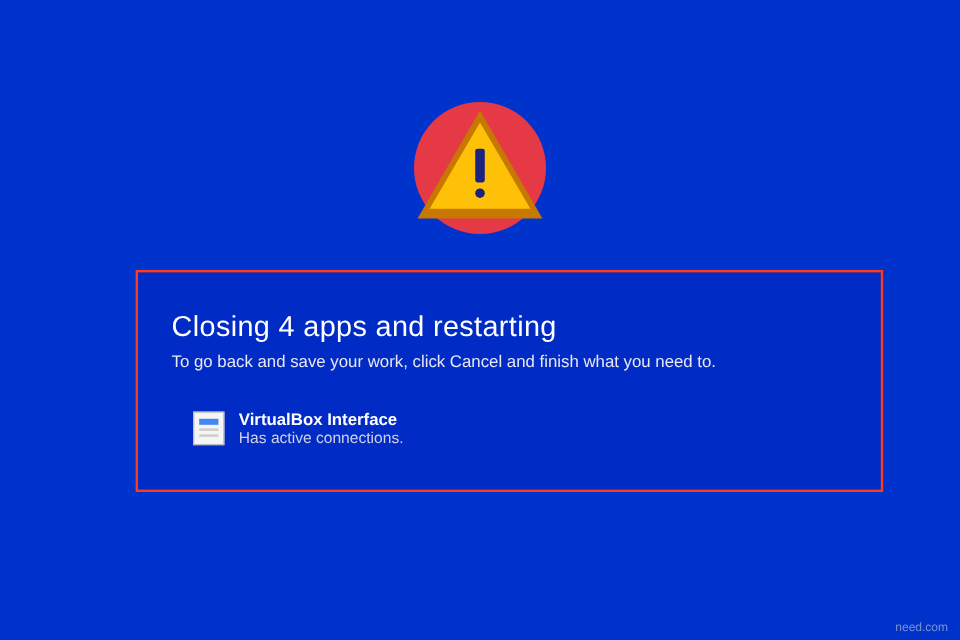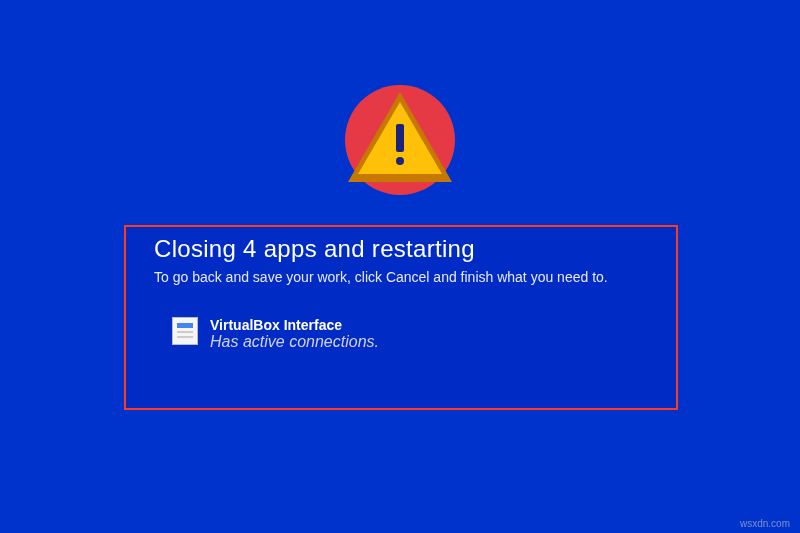--- a/index.html
+++ b/index.html
@@ -81,45 +81,46 @@
       width: 8px;
       height: 8px;
       background: #1a237e;
       border-radius: 50%;
       margin-top: 5px;
     }
     
     .dialog-box {
       position: absolute;
       top: 225px;
-      left: 124px;
-      width: 554px;
+      left: 113px;
+      width: 623px;
       height: 185px;
       border: 2px solid #ff3b1f;
       background: rgba(0, 30, 180, 0.35);
-      padding: 8px 28px;
+      padding: 32px 28px;
       color: #fff;
     }
     
     .dialog-title {
       font-size: 24px;
       font-weight: 300;
       margin-bottom: 6px;
       letter-spacing: 0.3px;
     }
     
     .dialog-subtitle {
       font-size: 14px;
       font-weight: 400;
       color: #e8e8f5;
       margin-bottom: 32px;
     }
     
     .app-entry {
       display: flex;
+      align-items: center;
       gap: 12px;
       margin-left: 18px;
       margin-top: 20px;
     }
     
     .app-icon {
       width: 26px;
       height: 28px;
       background: #f5f5f5;
       border: 1px solid #bbb;
@@ -158,23 +159,22 @@
       flex-direction: column;
     }
     
     .app-name {
       font-size: 14px;
       font-weight: 600;
       color: #fff;
     }
     
     .app-status {
-      font-size: 16px;
+      font-size: 13px;
       color: #d0d0e8;
-      font-style: italic;
     }
     
     .watermark {
       position: absolute;
       bottom: 4px;
       right: 10px;
       font-size: 10px;
       color: #ccc;
       opacity: 0.6;
     }
@@ -202,13 +202,13 @@
       <div class="app-icon-line1"></div>
       <div class="app-icon-line2"></div>
     </div>
     <div class="app-text">
       <div class="app-name">VirtualBox Interface</div>
       <div class="app-status">Has active connections.</div>
     </div>
   </div>
 </div>
 
-<div class="watermark">wsxdn.com</div>
+<div class="watermark">need.com</div>
 
 </body></html>

